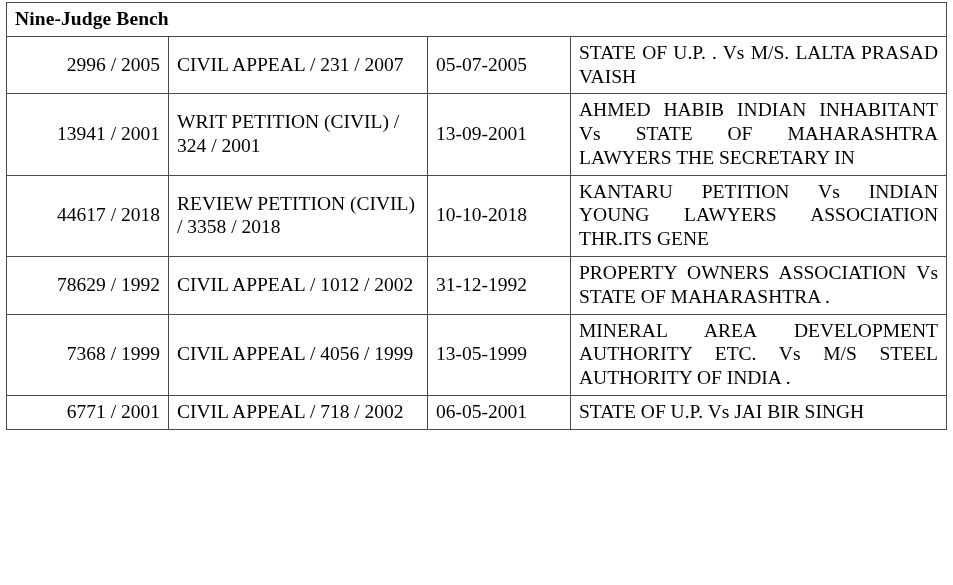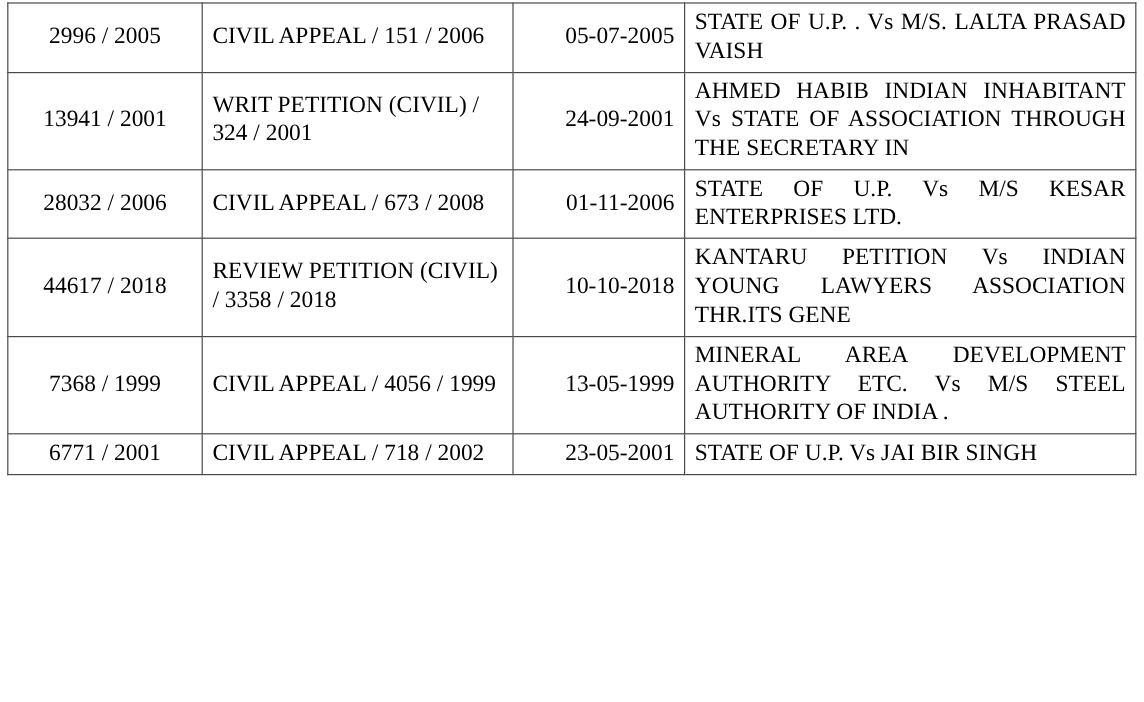--- a/index.html
+++ b/index.html
@@ -41,28 +41,28 @@
     vertical-align: middle;
     text-align: left;
     letter-spacing: 0.1px;
   }
   col.c-diary { width: 162px; }
   col.c-case  { width: 259px; }
   col.c-date  { width: 143px; }
   col.c-party { width: 376px; }
 
   td.diary {
-    text-align: center;
+    text-align: right;
     white-space: nowrap;
   }
   td.case {
     text-align: left;
   }
   td.date {
-    text-align: right;
+    text-align: left;
     white-space: nowrap;
   }
   td.party {
     text-align: justify;
     text-align-last: left;
     -moz-text-align-last: left;
     hyphens: none;
   }
   td.party.nowrap-line {
     text-align: right;
@@ -73,58 +73,61 @@
 
 <div class="sheet">
   <table class="case-table">
     <colgroup>
       <col class="c-diary">
       <col class="c-case">
       <col class="c-date">
       <col class="c-party">
     </colgroup>
     <tbody>
+      <tr>
+        <td class="header-cell" colspan="4">Nine-Judge Bench</td>
+      </tr>
 
       <tr>
         <td class="diary">2996 / 2005</td>
-        <td class="case">CIVIL APPEAL / 151 / 2006</td>
+        <td class="case">CIVIL APPEAL / 231 / 2007</td>
         <td class="date">05-07-2005</td>
         <td class="party">STATE OF U.P. . Vs M/S. LALTA PRASAD VAISH</td>
       </tr>
 
       <tr>
         <td class="diary">13941 / 2001</td>
         <td class="case">WRIT PETITION (CIVIL) / 324 / 2001</td>
-        <td class="date">24-09-2001</td>
-        <td class="party">AHMED HABIB INDIAN INHABITANT Vs STATE OF ASSOCIATION THROUGH THE SECRETARY IN</td>
+        <td class="date">13-09-2001</td>
+        <td class="party">AHMED HABIB INDIAN INHABITANT Vs STATE OF MAHARASHTRA LAWYERS THE SECRETARY IN</td>
       </tr>
 
-      <tr>
-        <td class="diary">28032 / 2006</td>
-        <td class="case">CIVIL APPEAL / 673 / 2008</td>
-        <td class="date">01-11-2006</td>
-        <td class="party">STATE OF U.P. Vs M/S KESAR ENTERPRISES LTD.</td>
-      </tr>
 
       <tr>
         <td class="diary">44617 / 2018</td>
         <td class="case">REVIEW PETITION (CIVIL) / 3358 / 2018</td>
         <td class="date">10-10-2018</td>
         <td class="party">KANTARU PETITION Vs INDIAN YOUNG LAWYERS ASSOCIATION THR.ITS GENE</td>
       </tr>
 
+      <tr>
+        <td class="diary">78629 / 1992</td>
+        <td class="case">CIVIL APPEAL / 1012 / 2002</td>
+        <td class="date">31-12-1992</td>
+        <td class="party">PROPERTY OWNERS ASSOCIATION Vs STATE OF MAHARASHTRA .</td>
+      </tr>
 
       <tr>
         <td class="diary">7368 / 1999</td>
         <td class="case">CIVIL APPEAL / 4056 / 1999</td>
         <td class="date">13-05-1999</td>
         <td class="party">MINERAL AREA DEVELOPMENT AUTHORITY ETC. Vs M/S STEEL AUTHORITY OF INDIA .</td>
       </tr>
 
       <tr>
         <td class="diary">6771 / 2001</td>
         <td class="case">CIVIL APPEAL / 718 / 2002</td>
-        <td class="date">23-05-2001</td>
+        <td class="date">06-05-2001</td>
         <td class="party nowrap-line">STATE OF U.P. Vs JAI BIR SINGH</td>
       </tr>
     </tbody>
   </table>
 </div>
 
 </body></html>

